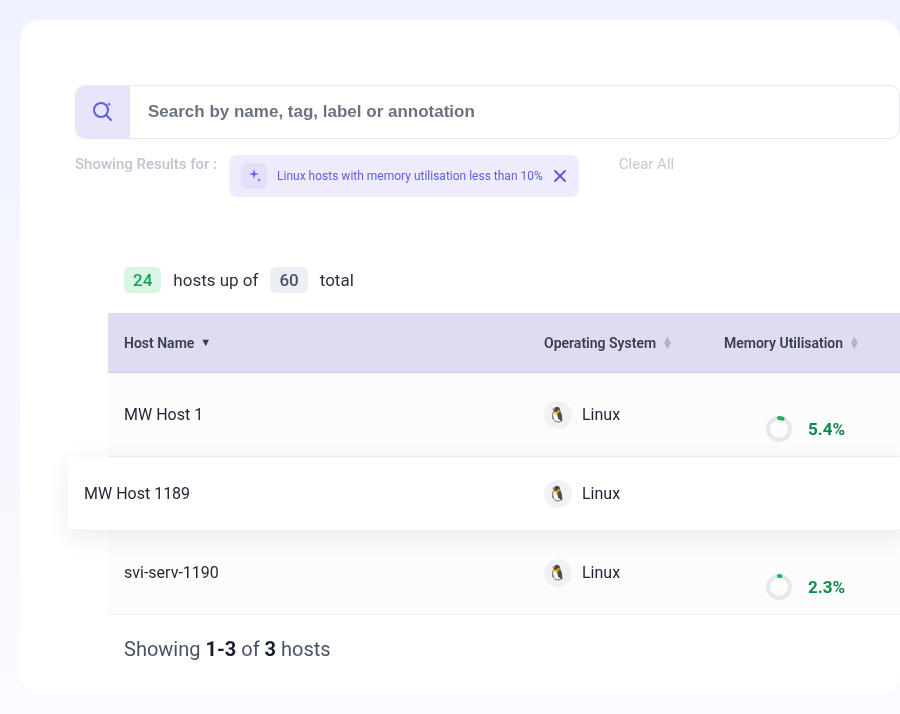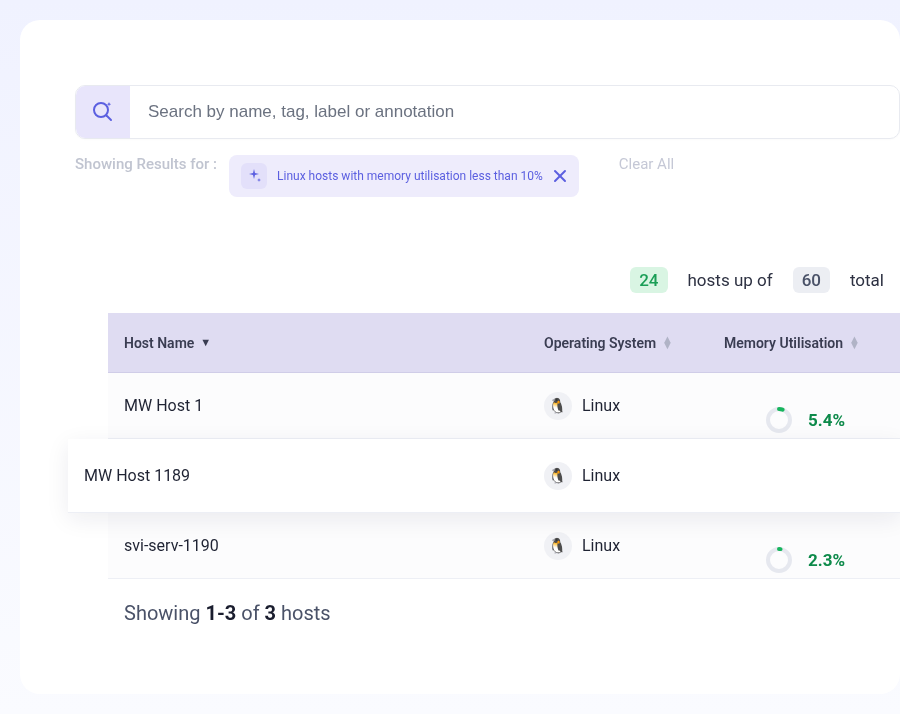--- a/index.html
+++ b/index.html
@@ -45,20 +45,21 @@
       flex-shrink: 0;
       border-radius: 10px 0 0 10px;
     }
     .search-input {
       flex: 1;
       border: none;
       outline: none;
       font-size: 17px;
       color: #c2410c;
       padding: 0 18px;
+      font-weight: bold;
     }
     .search-input::placeholder { color: #6b7280; }
     .filter-row {
       display: flex;
       padding: 16px 0 20px 0;
       gap: 12px;
       margin-left: 55px;
     }
     .filter-label {
       color: #c0c4d0;
@@ -97,25 +98,24 @@
       cursor: pointer;
     }
 
     .results-panel {
       margin-left: 88px;
       margin-top: 30px;
     }
     .summary-row {
       display: flex;
       align-items: center;
-      gap: 20px;
+      gap: 12px;
       padding: 20px 16px;
       font-size: 17px;
       color: #2d3142;
-      justify-content: flex-end;
     }
     .pill {
       padding: 3px 9px;
       border-radius: 6px;
       font-weight: 500;
     }
     .pill-green { background: #d9f5e3; color: #1a9e56; }
     .pill-gray { background: #eceef3; color: #4a5268; }
 
     .table-header {
@@ -131,21 +131,21 @@
     }
     .col-name { flex: 0 0 420px; display: flex; align-items: center; gap: 6px; }
     .col-os { flex: 0 0 180px; display: flex; align-items: center; gap: 6px; }
     .col-mem { flex: 1; display: flex; align-items: center; gap: 6px; }
     .sort-caret { color: #3a3d52; font-size: 11px; }
     .sort-both { color: #b0b3c6; font-size: 11px; display: flex; flex-direction: column; line-height: 6px; }
 
     .table-row {
       display: flex;
       align-items: center;
-      height: 66px;
+      height: 84px;
       padding: 0 16px;
       border-bottom: 1px solid #edeff5;
       background: #fcfcfd;
       font-size: 16px;
       color: #1f2333;
     }
     .table-row.highlight {
       background: #fff;
       box-shadow: 0 6px 22px rgba(30,30,70,0.08);
       margin-left: -40px;

